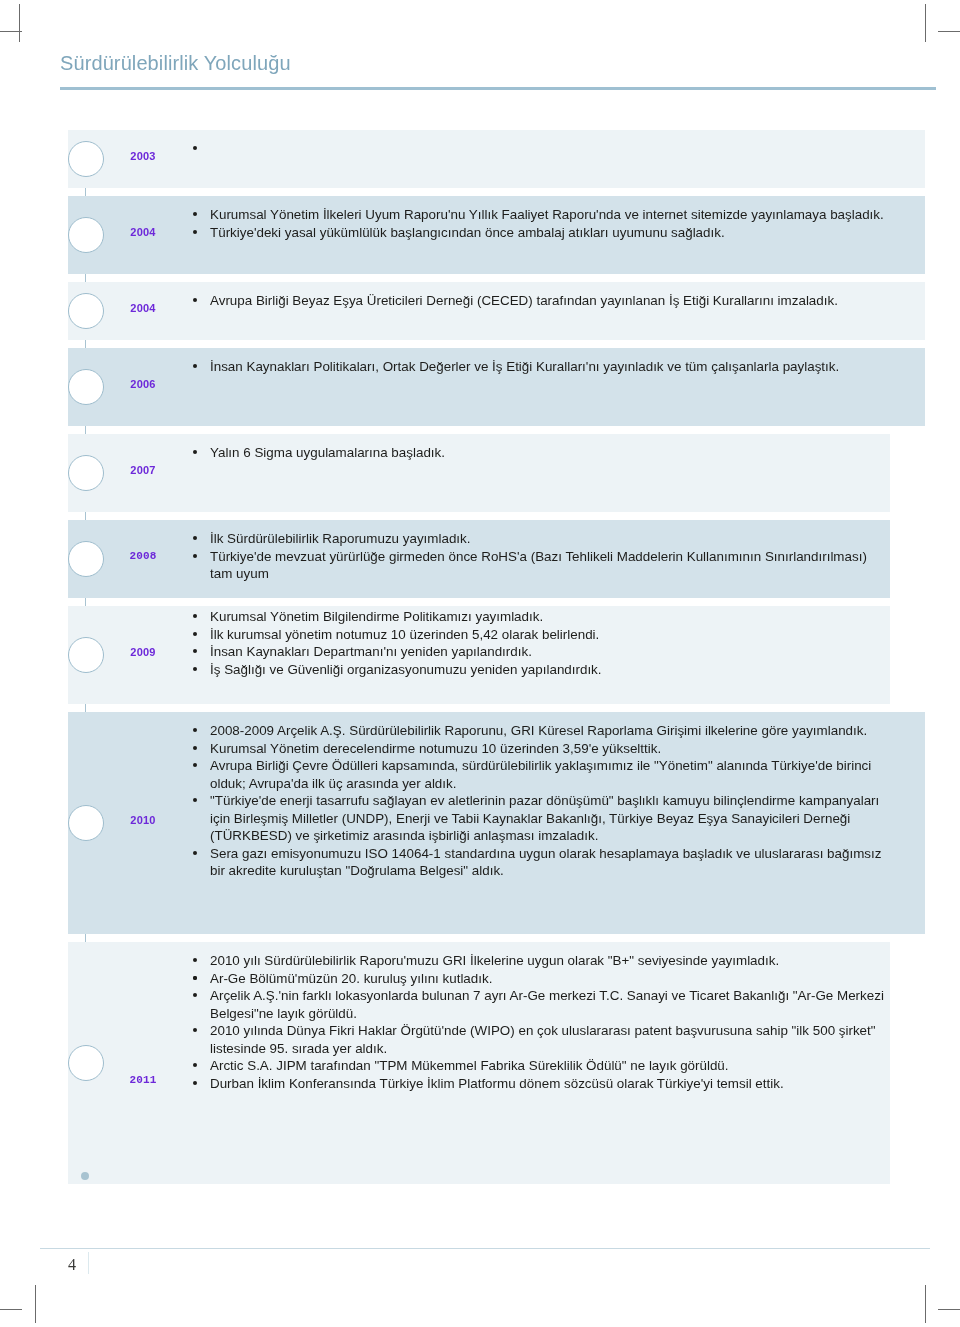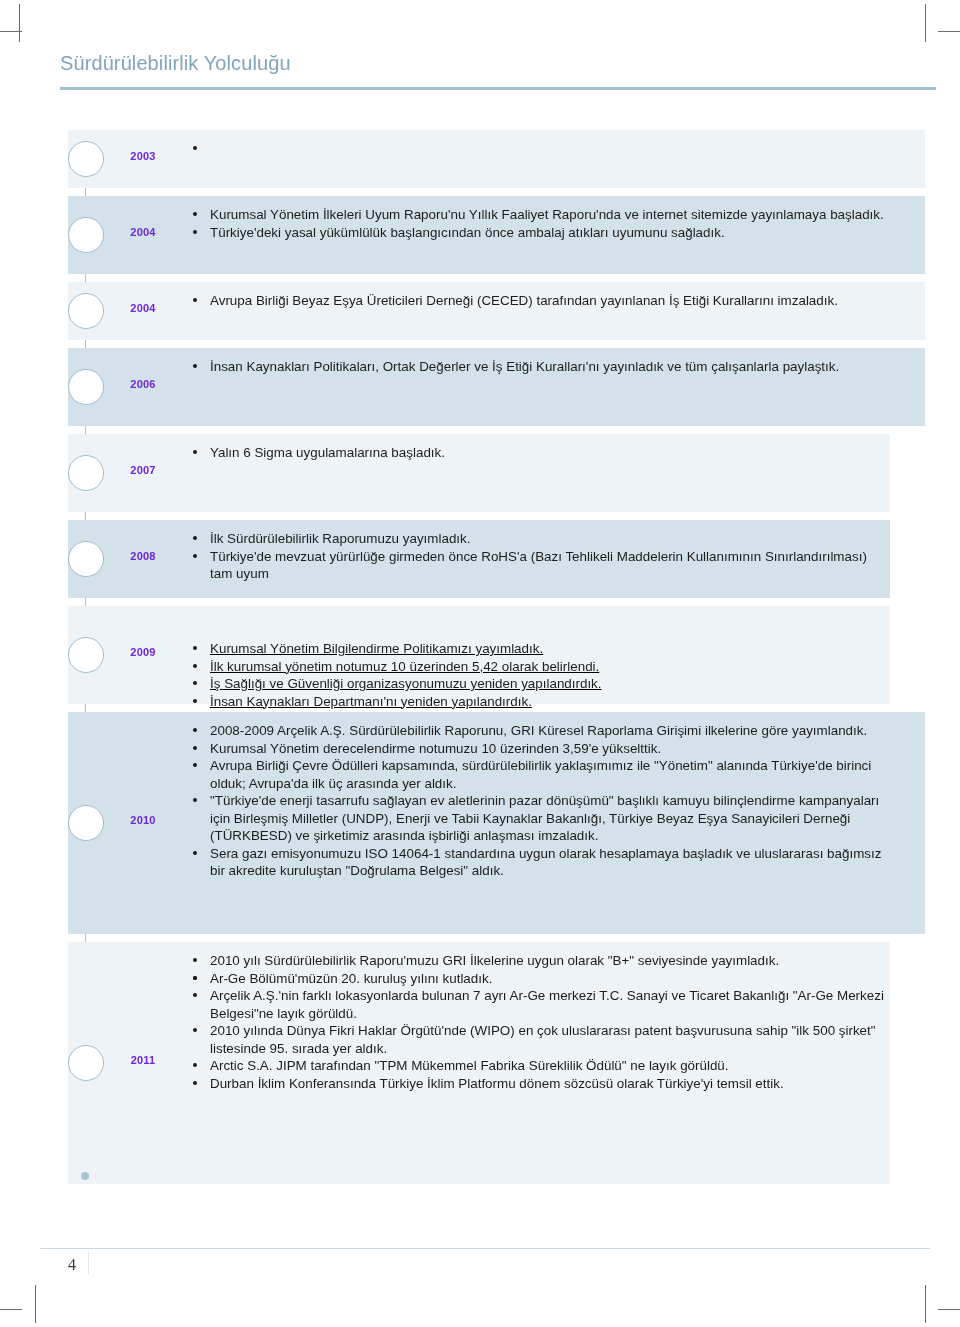--- a/index.html
+++ b/index.html
@@ -225,53 +225,53 @@
       <div class="marker-core"></div>
     </div>
     <div class="year" style="top: 336px;">2007</div>
     <ul class="bullets" style="top: 316px;">
       <li><span class="dot"></span><span>Yalın 6 Sigma uygulamalarına başladık.</span></li>
     </ul>
     <div class="band dark" style="top: 392px; height: 78px; width: 822px;"></div>
     <div class="marker" style="top: 413px;">
       <div class="marker-core"></div>
     </div>
-    <div class="year" style="top: 422px;">2008</div>
+    <div class="year" style="top: 422px; font-family: Liberation Mono, monospace;">2008</div>
     <ul class="bullets" style="top: 402px;">
       <li><span class="dot"></span><span>İlk Sürdürülebilirlik Raporumuzu yayımladık.</span></li>
       <li><span class="dot"></span><span>Türkiye'de mevzuat yürürlüğe girmeden önce RoHS'a (Bazı Tehlikeli Maddelerin Kullanımının Sınırlandırılması) tam uyum</span></li>
     </ul>
     <div class="band light" style="top: 478px; height: 98px; width: 822px;"></div>
     <div class="marker" style="top: 509px;">
       <div class="marker-core"></div>
     </div>
     <div class="year" style="top: 518px;">2009</div>
-    <ul class="bullets" style="top: 512px; text-decoration: underline;">
+    <ul class="bullets" style="top: 480px;">
       <li><span class="dot"></span><span>Kurumsal Yönetim Bilgilendirme Politikamızı yayımladık.</span></li>
       <li><span class="dot"></span><span>İlk kurumsal yönetim notumuz 10 üzerinden 5,42 olarak belirlendi.</span></li>
+      <li><span class="dot"></span><span>İnsan Kaynakları Departmanı'nı yeniden yapılandırdık.</span></li>
       <li><span class="dot"></span><span>İş Sağlığı ve Güvenliği organizasyonumuzu yeniden yapılandırdık.</span></li>
-      <li><span class="dot"></span><span>İnsan Kaynakları Departmanı'nı yeniden yapılandırdık.</span></li>
     </ul>
     <div class="band dark" style="top: 584px; height: 222px; width: 857px;"></div>
     <div class="marker" style="top: 677px;">
       <div class="marker-core"></div>
     </div>
     <div class="year" style="top: 686px;">2010</div>
     <ul class="bullets" style="top: 594px;">
       <li><span class="dot"></span><span>2008-2009 Arçelik A.Ş. Sürdürülebilirlik Raporunu, GRI Küresel Raporlama Girişimi ilkelerine göre yayımlandık.</span></li>
       <li><span class="dot"></span><span>Kurumsal Yönetim derecelendirme notumuzu 10 üzerinden 3,59'e yükselttik.</span></li>
       <li><span class="dot"></span><span>Avrupa Birliği Çevre Ödülleri kapsamında, sürdürülebilirlik yaklaşımımız ile "Yönetim" alanında Türkiye'de birinci olduk; Avrupa'da ilk üç arasında yer aldık.</span></li>
       <li><span class="dot"></span><span>"Türkiye'de enerji tasarrufu sağlayan ev aletlerinin pazar dönüşümü" başlıklı kamuyu bilinçlendirme kampanyaları için Birleşmiş Milletler (UNDP), Enerji ve Tabii Kaynaklar Bakanlığı, Türkiye Beyaz Eşya Sanayicileri Derneği (TÜRKBESD) ve şirketimiz arasında işbirliği anlaşması imzaladık.</span></li>
       <li><span class="dot"></span><span>Sera gazı emisyonumuzu ISO 14064-1 standardına uygun olarak hesaplamaya başladık ve uluslararası bağımsız bir akredite kuruluştan "Doğrulama Belgesi" aldık.</span></li>
     </ul>
     <div class="band light" style="top: 814px; height: 242px; width: 822px;"></div>
     <div class="marker" style="top: 917px;">
       <div class="marker-core"></div>
     </div>
-    <div class="year" style="top: 926px;">2011</div>
+    <div class="year" style="top: 946px; font-family: Liberation Mono, monospace;">2011</div>
     <ul class="bullets" style="top: 824px;">
       <li><span class="dot"></span><span>2010 yılı Sürdürülebilirlik Raporu'muzu GRI İlkelerine uygun olarak "B+" seviyesinde yayımladık.</span></li>
       <li><span class="dot"></span></li>
       <li><span class="dot"></span><span>Ar-Ge Bölümü'müzün 20. kuruluş yılını kutladık.</span></li>
       <li><span class="dot"></span><span>Arçelik A.Ş.'nin farklı lokasyonlarda bulunan 7 ayrı Ar-Ge merkezi T.C. Sanayi ve Ticaret Bakanlığı "Ar-Ge Merkezi Belgesi"ne layık görüldü.</span></li>
       <li><span class="dot"></span><span>2010 yılında Dünya Fikri Haklar Örgütü'nde (WIPO) en çok uluslararası patent başvurusuna sahip "ilk 500 şirket" listesinde 95. sırada yer aldık.</span></li>
       <li><span class="dot"></span><span>Arctic S.A. JIPM tarafından "TPM Mükemmel Fabrika Süreklilik Ödülü" ne layık görüldü.</span></li>
       <li><span class="dot"></span><span>Durban İklim Konferansında Türkiye İklim Platformu dönem sözcüsü olarak Türkiye'yi temsil ettik.</span></li>
     </ul>
     <div class="spine-cap bottom"></div>

